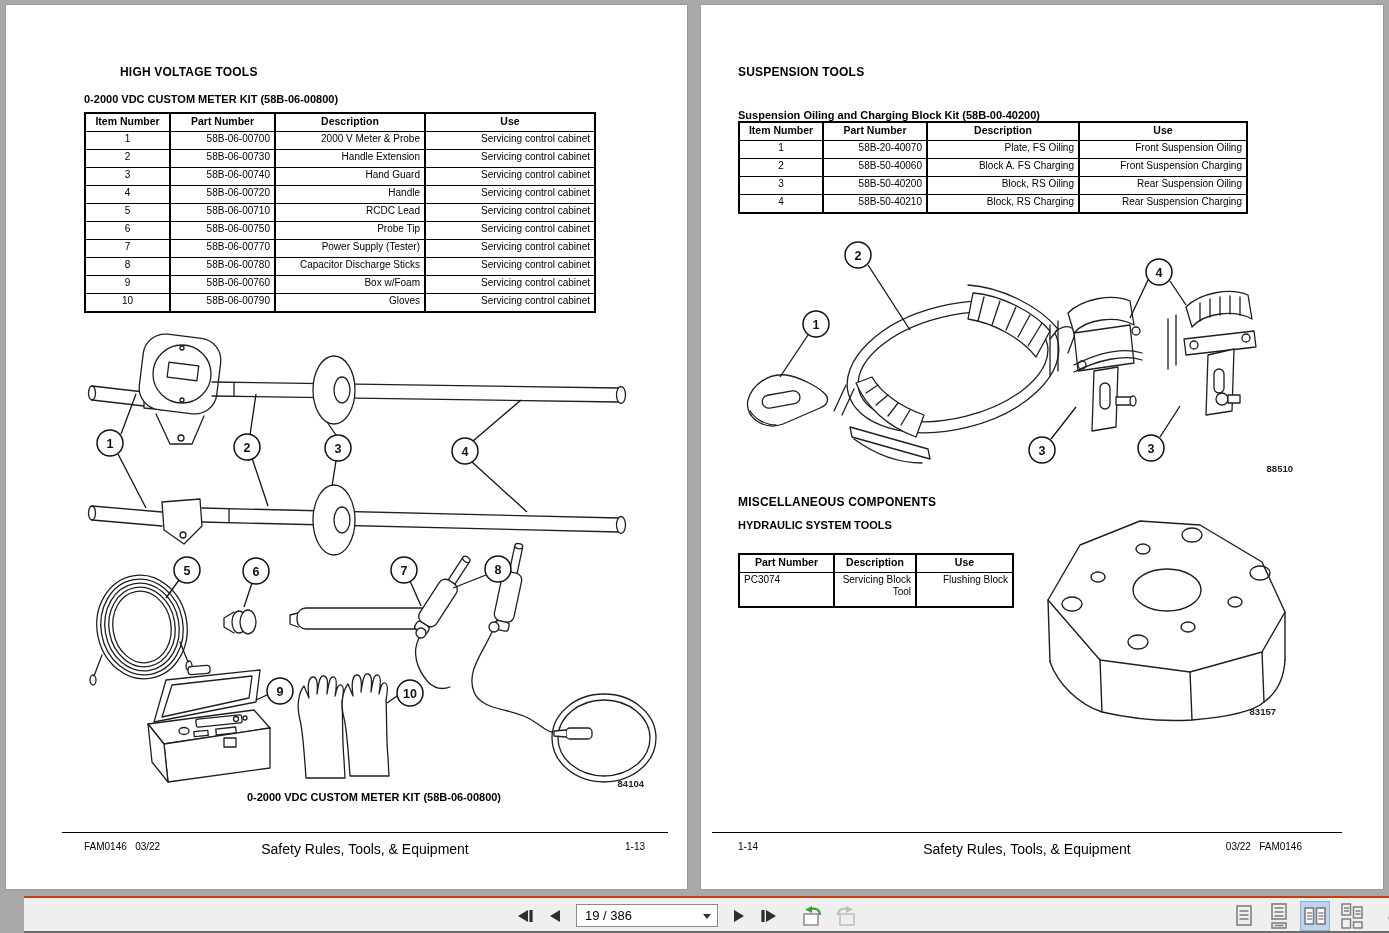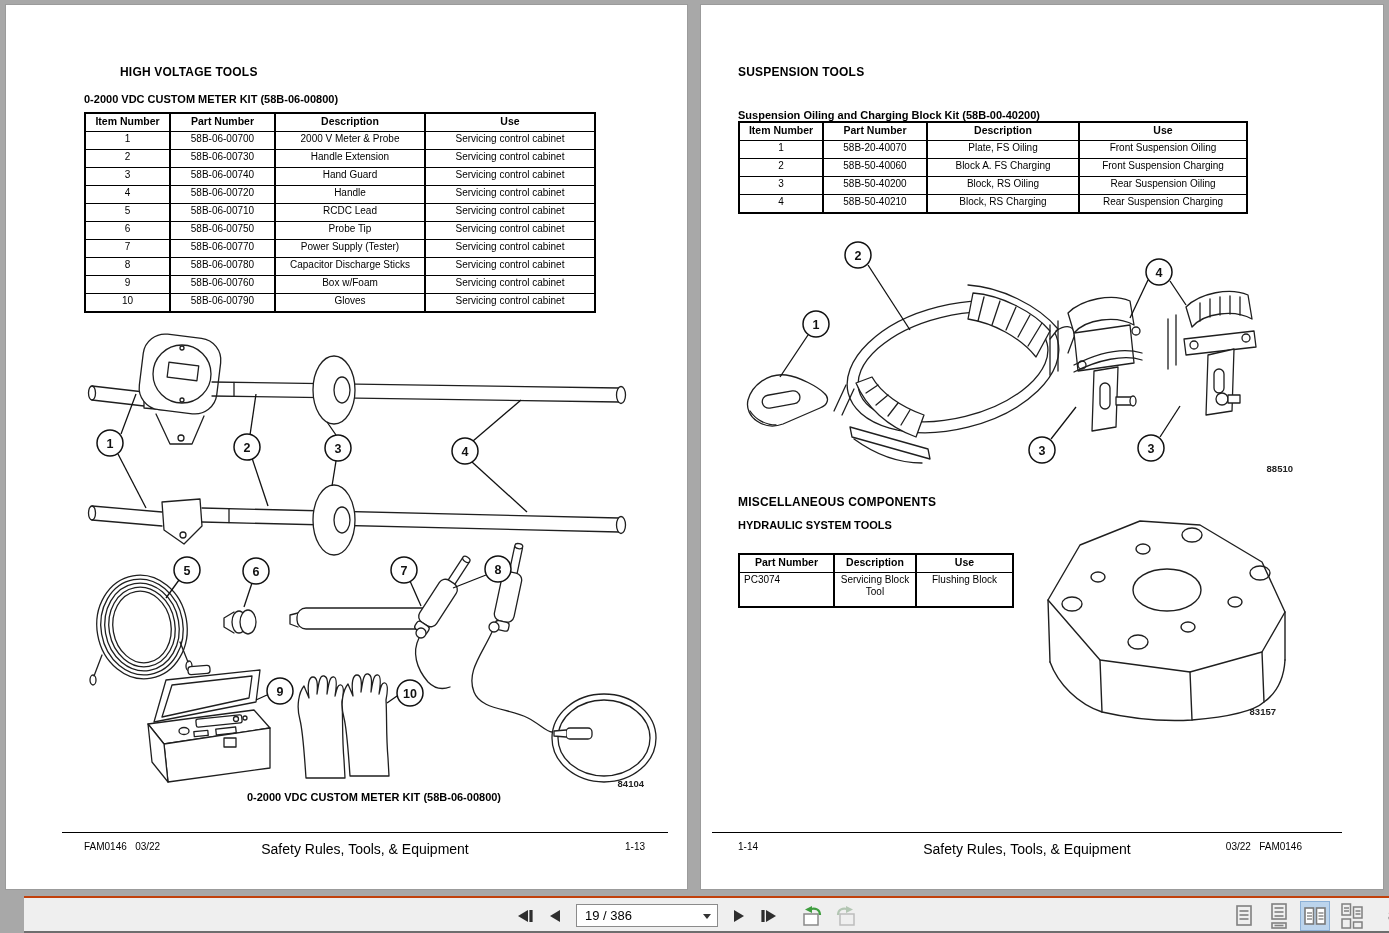--- a/index.html
+++ b/index.html
@@ -12,21 +12,21 @@
   .abs{position:absolute;}
   .h1{font-size:12px;font-weight:bold;letter-spacing:.2px;}
   .h2{font-size:11px;font-weight:bold;}
   .h3{font-size:11px;font-weight:bold;}
   .caption{font-size:11px;font-weight:bold;text-align:center;}
   table.parts-table{border-collapse:collapse;table-layout:fixed;border:2px solid #000;background:#fff;}
   .parts-table th,.parts-table td{border-top:1px solid #000;border-bottom:1px solid #000;
       border-left:2px solid #000;border-right:2px solid #000;
       font-size:10px;line-height:1.2;padding:1px 4px;overflow:hidden;vertical-align:top;}
   .parts-table th{font-size:10.5px;font-weight:bold;text-align:center;height:15px;}
-  .parts-table td{height:15px;text-align:center;}
+  .parts-table td{height:15px;text-align:right;}
   .parts-table td:first-child{text-align:center;}
   .parts-table.small td:first-child{text-align:left;}
   .parts-table.small td{height:31px;}
   .footer-line{border-top:1.5px solid #000;height:0;}
   .footer-row{display:flex;justify-content:space-between;font-size:10px;white-space:pre;}
   .footer-center{position:absolute;left:0;right:0;text-align:center;font-size:14px;}
   svg text{font-family:"Liberation Sans",sans-serif;}
   .fig-num{font-size:9.5px;font-weight:bold;fill:#222;stroke:none;}
   .callout circle{fill:#fff;stroke:#111;stroke-width:1.5;}
   .callout text{fill:#111;stroke:none;font-size:12.5px;font-weight:bold;text-anchor:middle;}

